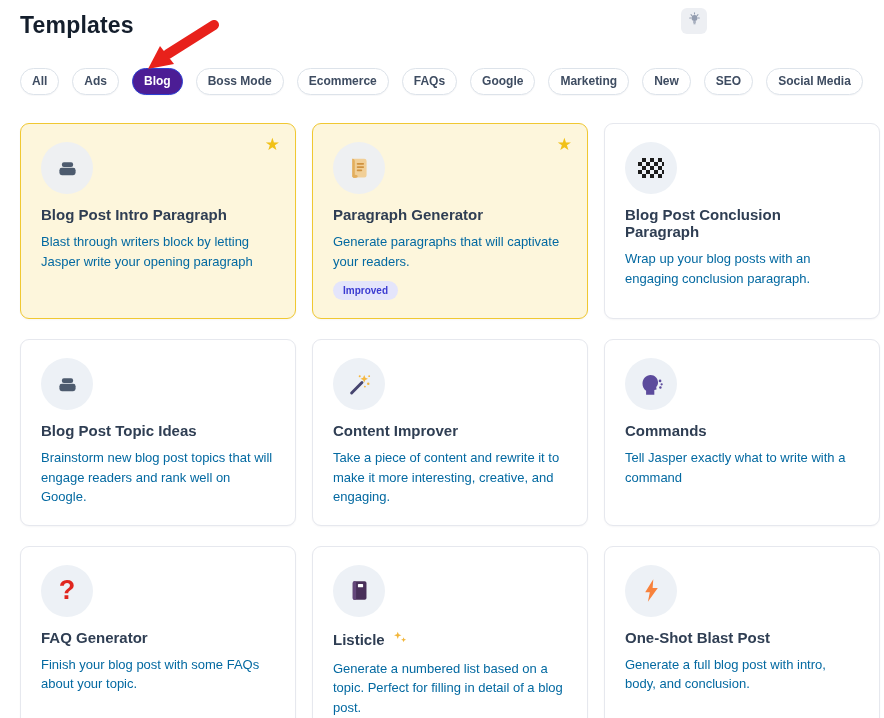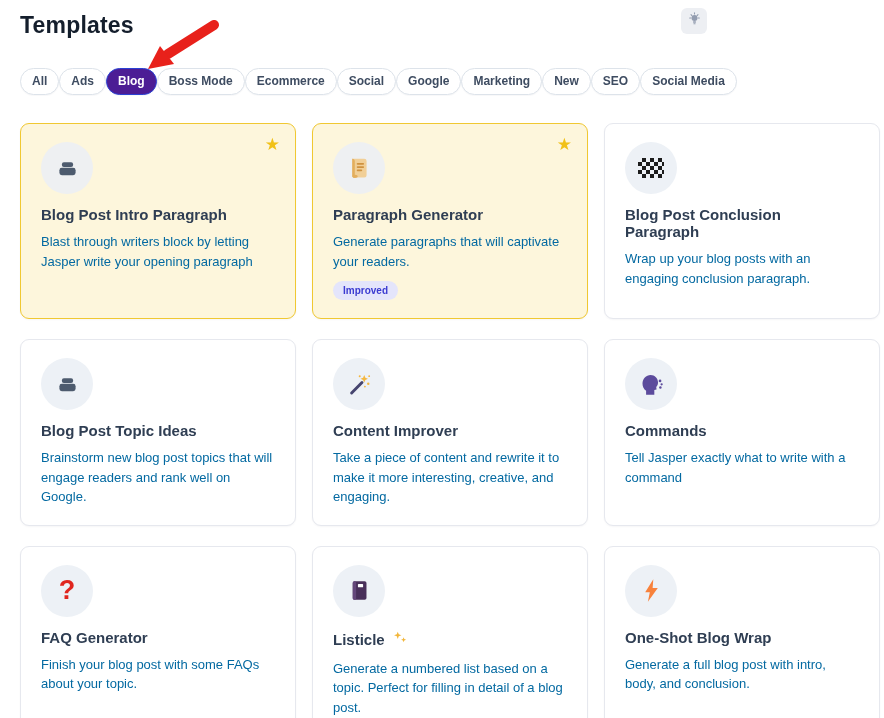--- a/index.html
+++ b/index.html
@@ -8,21 +8,21 @@
   .page { position:relative; width:709px; height:718px; padding:12px 0 0 20px; }
 
   .page-title { font-size:23px; font-weight:800; color:#141e2c; letter-spacing:.2px; }
 
   .tip-button { position:absolute; top:8px; right:2px; width:26px; height:26px;
     background:#edeff3; border-radius:6px; display:flex; align-items:center;
     justify-content:center; cursor:pointer; }
 
   .arrow-wrap { position:absolute; left:128px; top:20px; width:92px; height:52px; pointer-events:none; }
 
-  .chips { display:flex; gap:0; margin-top:27px; width:864px; overflow:hidden;
+  .chips { display:flex; gap:13px; margin-top:27px; width:864px; overflow:hidden;
     flex-wrap:nowrap; padding:2px 0 6px 0; }
   .chip { flex:0 0 auto; background:#fff; border:1px solid #dde3ea; border-radius:999px;
     padding:5px 11px; font-size:12px; font-weight:700; color:#3e4c61; cursor:pointer;
     box-shadow:0 1px 1px rgba(20,30,50,.03); line-height:1.25; }
   .chip.active { background:#4c1d95; border-color:#2b41d4; color:#fff; }
 
   .grid { display:grid; grid-template-columns:repeat(3,276px); gap:20px 16px; margin-top:22px; }
   .card { position:relative; background:#fff; border:1px solid #e6e8ee; border-radius:9px;
     padding:16px 20px 18px 20px; min-height:185px; cursor:pointer;
     box-shadow:0 1px 2px rgba(25,35,55,.04); }
@@ -78,21 +78,21 @@
       <polygon points="20,49 32,26 46,44" fill="#e8211b"></polygon>
     </svg>
   </div>
 
   <div class="chips">
     <button class="chip">All</button>
     <button class="chip">Ads</button>
     <button class="chip active">Blog</button>
     <button class="chip">Boss Mode</button>
     <button class="chip">Ecommerce</button>
-    <button class="chip">Social</button>
+    <button class="chip">FAQs</button>
     <button class="chip">Google</button>
     <button class="chip">Marketing</button>
     <button class="chip">New</button>
     <button class="chip">SEO</button>
     <button class="chip">Social Media</button>
 
   </div>
 
   <div class="grid">
 
@@ -209,19 +209,19 @@
       <div class="card-desc">Generate a numbered list based on a topic. Perfect for filling in detail of a blog post.</div>
 
     </div>
 
     <div class="card">
       <div class="icon-circle">
         <svg viewBox="0 0 24 24" width="27" height="27" fill="#f8823c">
           <path d="M13.6 2 6.4 13.6h4.1L8.8 22l8.8-12.2h-4.6z"></path>
         </svg>
       </div>
-      <div class="card-title">One-Shot Blog Wrap</div>
+      <div class="card-title">One-Shot Blast Post</div>
       <div class="card-desc">Generate a full blog post with intro, body, and conclusion.</div>
 
     </div>
 
   </div>
 </div>
 
 </body></html>

